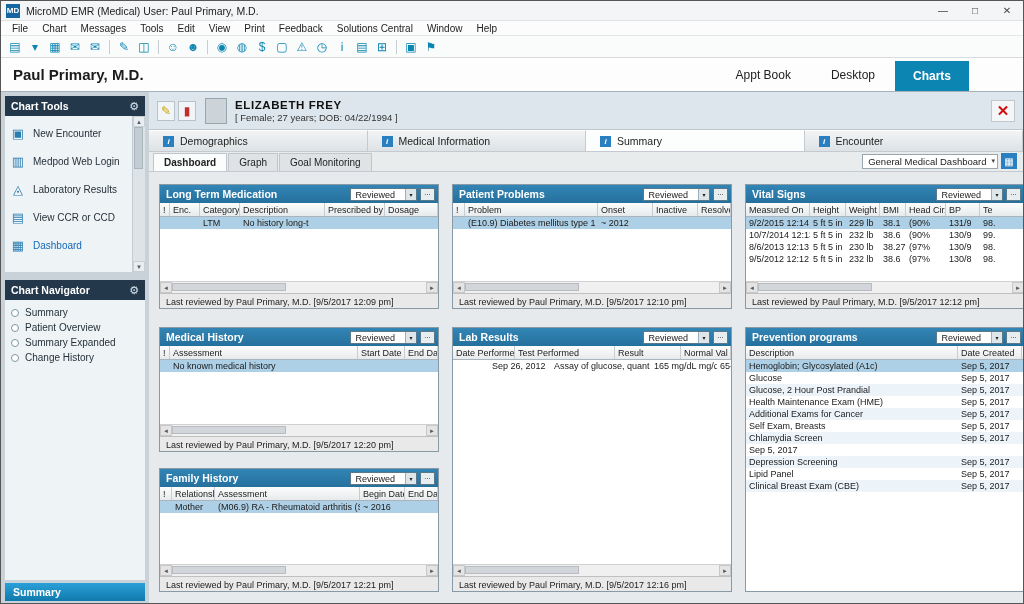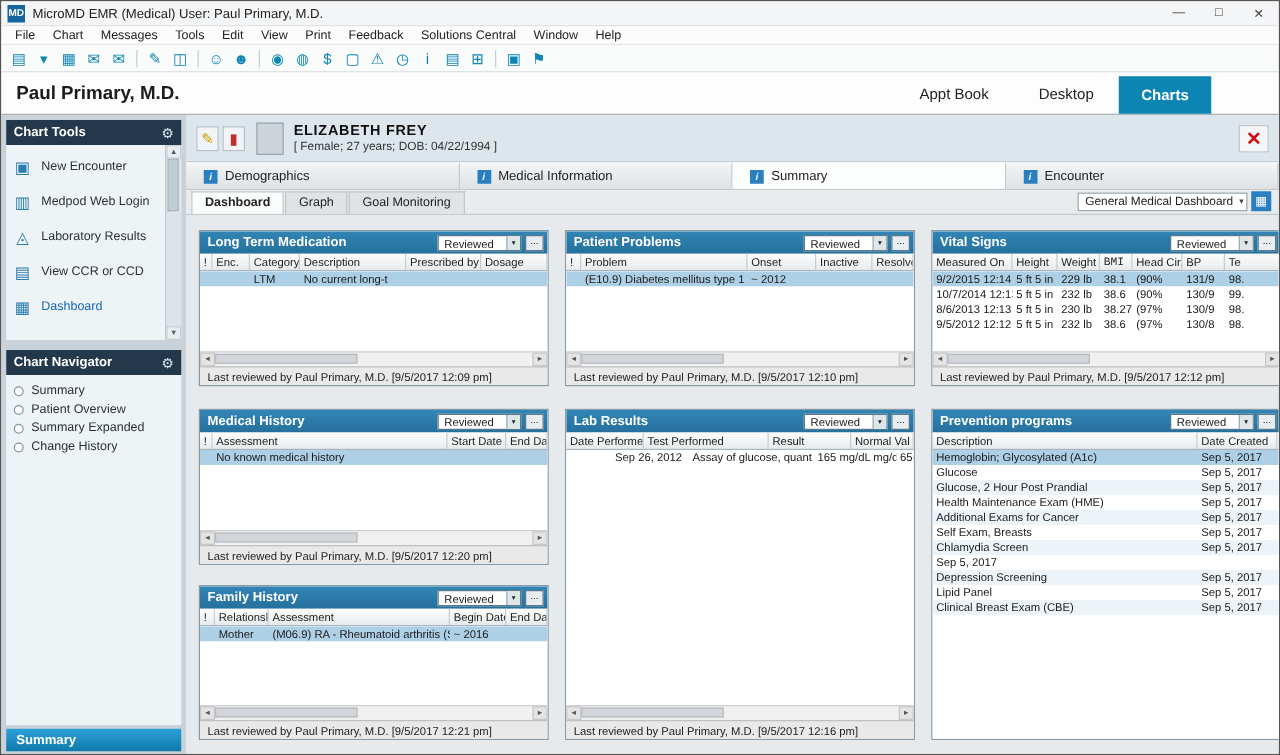--- a/index.html
+++ b/index.html
@@ -332,21 +332,21 @@
                 <span class="col-cell" style="width: 40px;">Category</span>
                 <span class="col-cell" style="width: 85px;">Description</span>
                 <span class="col-cell" style="width: 60px;">Prescribed by</span>
                 <span class="col-cell" style="width: 53px;">Dosage</span>
               </div>
               <div class="panel-body">
                 <div class="data-row selected">
                   <span class="row-cell" style="width: 10px;"></span>
                   <span class="row-cell" style="width: 30px;"></span>
                   <span class="row-cell" style="width: 40px;">LTM</span>
-                  <span class="row-cell" style="width: 85px;">No current long-t</span>
+                  <span class="row-cell" style="width: 85px;">No history long-t</span>
                   <span class="row-cell" style="width: 60px;"></span>
                   <span class="row-cell" style="width: 53px;"></span>
                 </div>
               </div>
               <div class="hscroll">
                 <span class="hs-btn">◄</span>
                 <span class="hs-track">
                   <span class="hs-thumb"></span>
                 </span>
                 <span class="hs-btn">►</span>
@@ -495,21 +495,21 @@
                 <span class="reviewed-select">
                   <span class="rev-label">Reviewed</span>
                   <span class="rev-arrow">▾</span>
                 </span>
                 <span class="more-btn">...</span>
               </div>
               <div class="col-row">
                 <span class="col-cell" style="width: 64px;">Measured On</span>
                 <span class="col-cell" style="width: 36px;">Height</span>
                 <span class="col-cell" style="width: 34px;">Weight</span>
-                <span class="col-cell" style="width: 26px; font-family: Liberation Mono, monospace;">BMI</span>
+                <span class="col-cell" style="width: 26px;">BMI</span>
                 <span class="col-cell" style="width: 40px;">Head Cir.</span>
                 <span class="col-cell" style="width: 34px;">BP</span>
                 <span class="col-cell" style="width: 44px;">Te</span>
               </div>
               <div class="panel-body">
                 <div class="data-row selected">
                   <span class="row-cell" style="width: 64px;">9/2/2015 12:14 p</span>
                   <span class="row-cell" style="width: 36px;">5 ft 5 in</span>
                   <span class="row-cell" style="width: 34px;">229 lb</span>
                   <span class="row-cell" style="width: 26px;">38.1</span>

